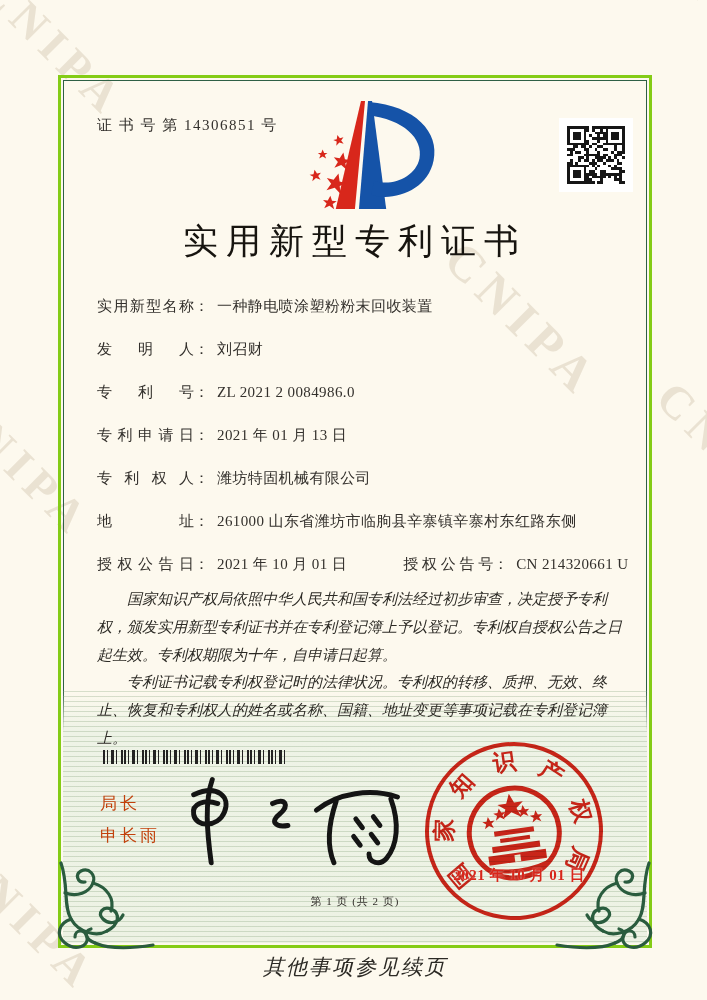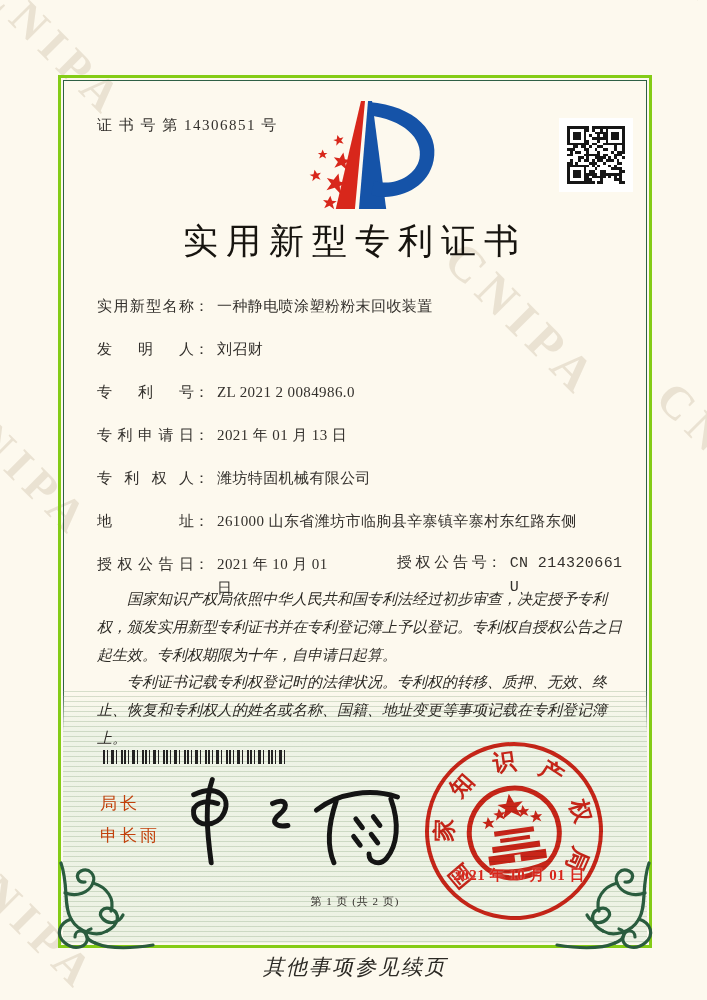--- a/index.html
+++ b/index.html
@@ -56,21 +56,21 @@
   .title {
     position:absolute; left:0; right:0; top:140px; text-align:center; z-index:2;
     font-size:35px; font-weight:normal; letter-spacing:8px; color:#17140f;
   }
   
   .rows { position:absolute; left:36px; top:216px; width:532px; font-size:15px; z-index:2; }
   .row { display:flex; line-height:24px; margin-bottom:19px; white-space:nowrap; }
   .row-label { width:97px; flex:none; text-align:justify; text-align-last:justify; }
   .row-colon { flex:none; margin-right:8px; }
   .row-value { letter-spacing:0.4px; white-space:normal; }
-  .grant-group { display:flex; margin-left:56px;font-family:Liberation Mono, monospace; }
+  .grant-group { display:flex; margin-left:56px; }
   .grant-group .row-label { width:90px; }
   
   .body-text {
     position:absolute; left:36px; top:508px; width:526px; z-index:2;
     font-size:15px; line-height:1.85; font-style:italic; color:#2c2a25;
   }
   .body-text p { text-indent:2em; }
   
   .barcode {
     position:absolute; left:42px; top:672px; width:182px; height:14px; z-index:2;

